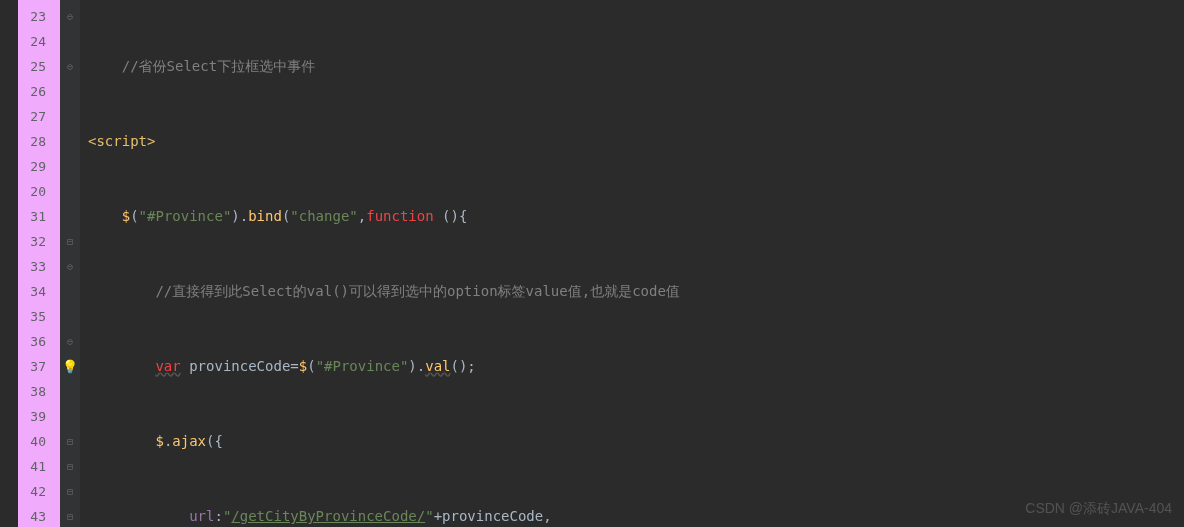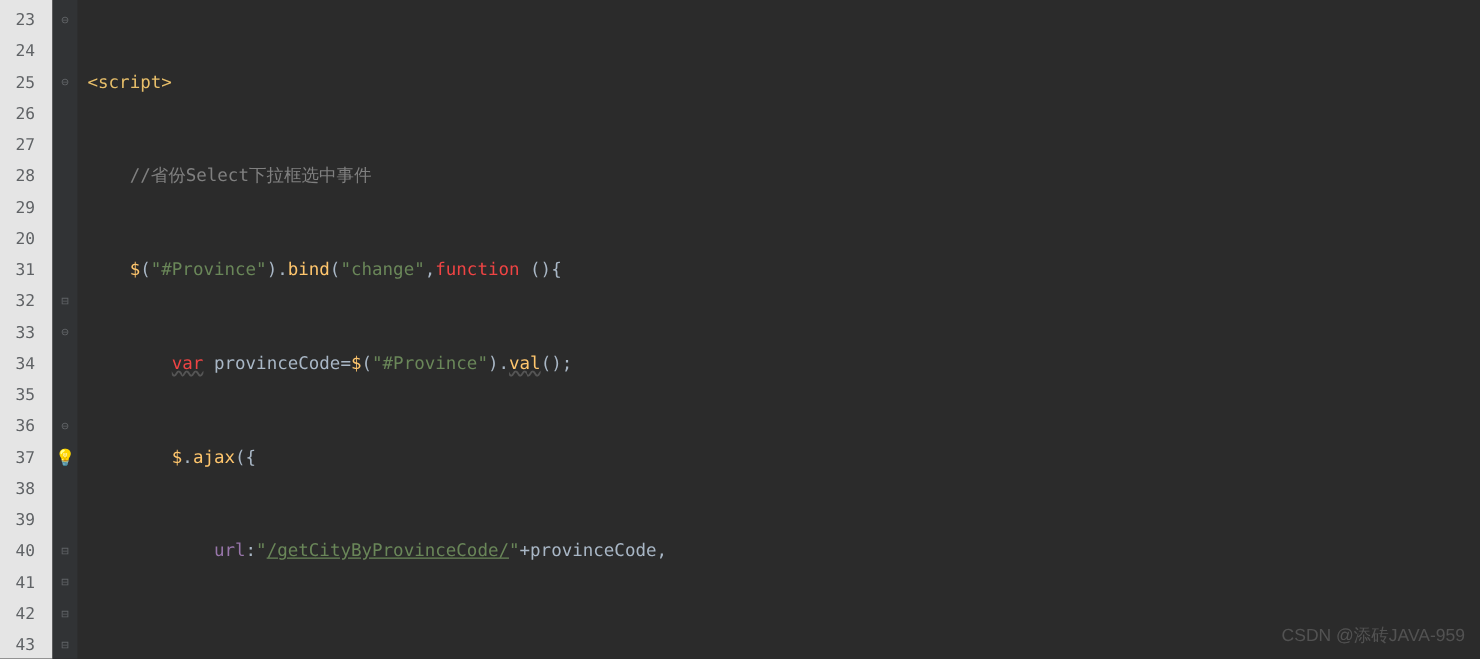--- a/index.html
+++ b/index.html
@@ -10,28 +10,29 @@
     font-size: 14px;
     overflow: hidden;
     width: 1184px;
     height: 527px;
   }
   .editor {
     display: flex;
     height: 527px;
   }
   .gutter {
-    background: #e5e5e5;
+    background: #f0abfc;
     color: #606366;
     text-align: right;
     padding: 4px 14px 4px 0;
     user-select: none;
     width: 28px;
     line-height: 25px;
     font-size: 13px;
+    margin-left: 18px;
   }
   .fold-col {
     background: #313335;
     width: 20px;
     padding-top: 4px;
     line-height: 25px;
     position: relative;
   }
   .fold-mark {
     color: #606366;
@@ -118,35 +119,36 @@
       <div class="fold-mark">⊖</div>
       <div class="fold-mark">⊖</div>
       <div class="fold-mark"></div>
       <div class="fold-mark"></div>
       <div class="fold-mark">⊟</div>
       <div class="fold-mark">⊟</div>
       <div class="fold-mark">⊟</div>
       <div class="fold-mark">⊟</div>
     </div>
   <div class="code">
+    <div class="line">    <span class="comment">//省份Select下拉框选中事件</span></div>
     <div class="line"><span class="tag">&lt;script&gt;</span></div>
-    <div class="line">    <span class="comment">//省份Select下拉框选中事件</span></div>
     <div class="line">    <span class="fn">$</span><span>(</span><span class="str">"#Province"</span><span>).</span><span class="fn">bind</span><span>(</span><span class="str">"change"</span><span>,</span><span class="kw">function</span><span> (){</span></div>
+    <div class="line">        <span class="comment">//直接得到此Select的val()可以得到选中的option标签value值,也就是code值</span></div>
     <div class="line">        <span class="kw underline">var</span><span> </span><span>provinceCode</span><span>=</span><span class="fn">$</span><span>(</span><span class="str">"#Province"</span><span>).</span><span class="fn underline">val</span><span>();</span></div>
     <div class="line">        <span class="fn">$</span><span>.</span><span class="fn">ajax</span><span>({</span></div>
     <div class="line">            <span class="prop">url</span><span>:</span><span class="str">"</span><span class="str link">/getCityByProvinceCode/</span><span class="str">"</span><span>+provinceCode,</span></div>
     
     
     
     
     
     
     
     
     
     
     
     
     
     
-    <div class="watermark">CSDN @添砖JAVA-959</div>
+    <div class="watermark">CSDN @添砖JAVA-404</div>
   </div>
 </div>
 
 </body></html>

